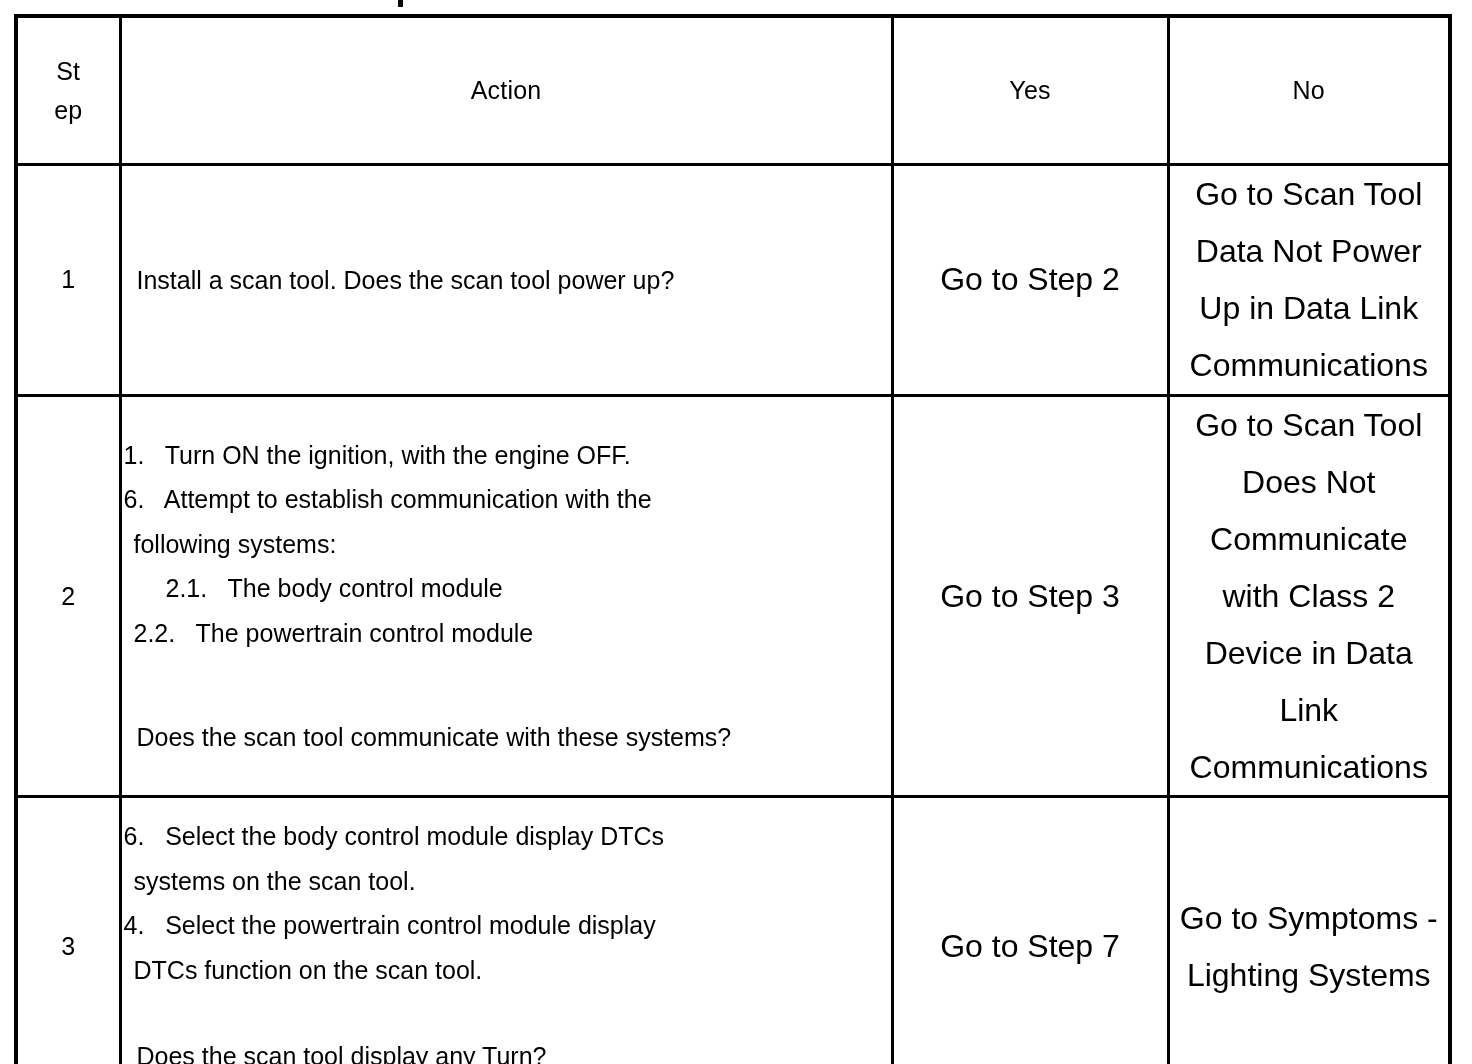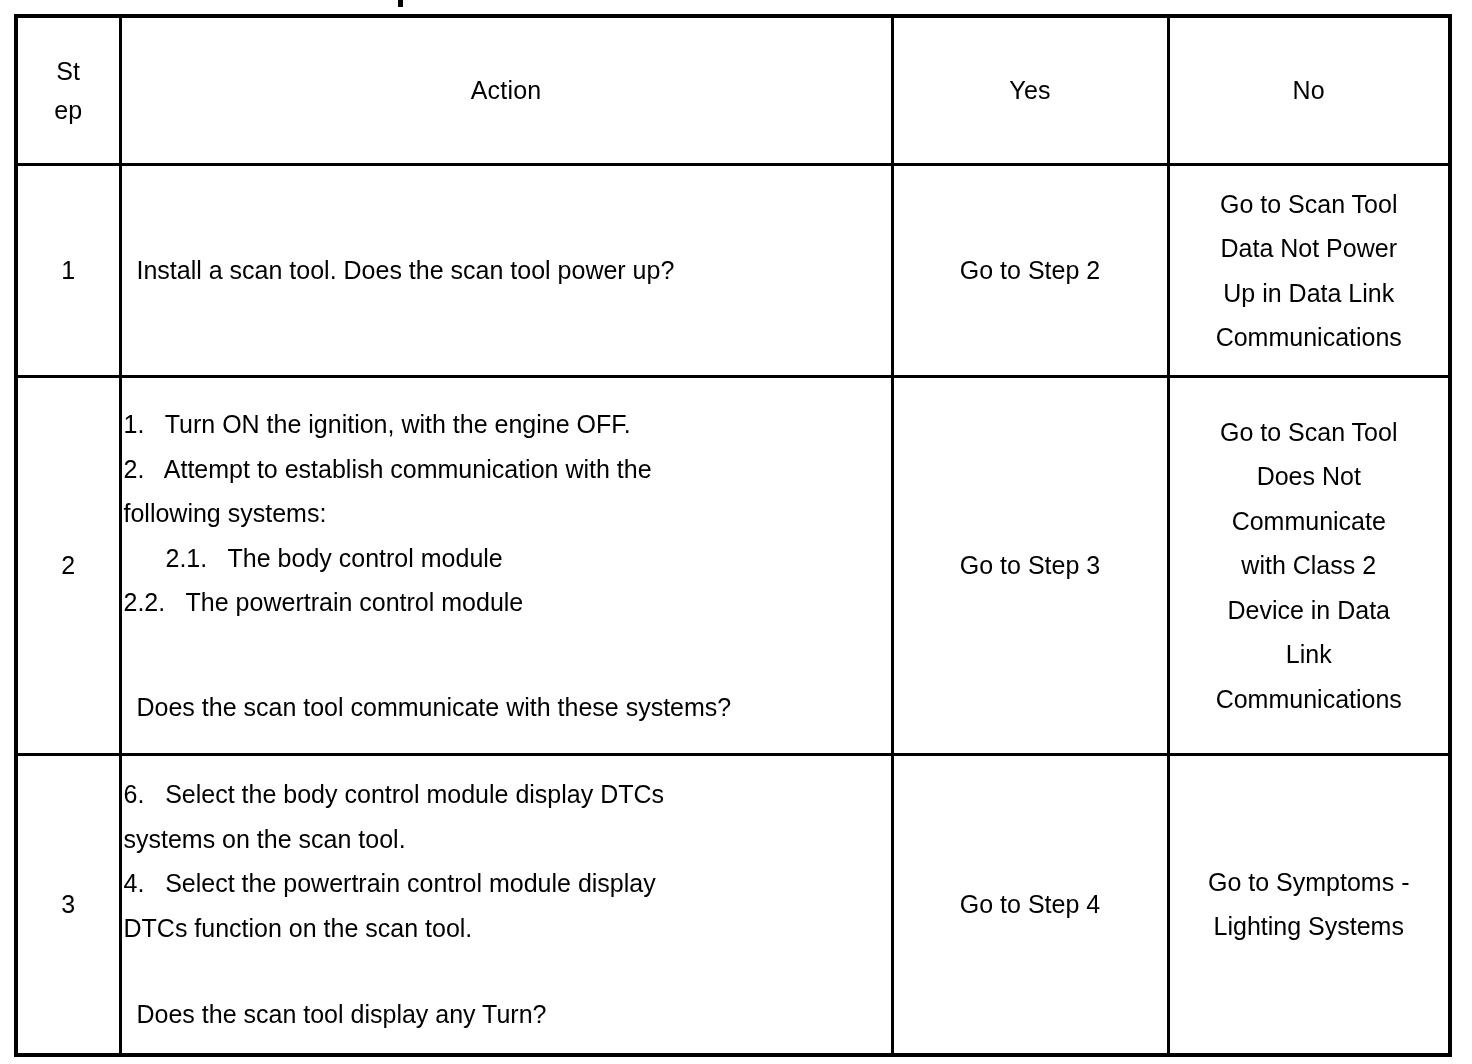--- a/index.html
+++ b/index.html
@@ -96,31 +96,31 @@
     position: relative;
     height: 100%;
   }
 
   .action-inner {
     display: block;
   }
 
   .a-line { display: block; white-space: pre; }
 
-  .a-ind-0  { padding-left: 2px; }
+  .a-ind-0  { padding-left: 12px; }
   .a-ind-li { padding-left: 2px; }
   .a-ind-sub{ padding-left: 44px; }
   .a-ind-q  { padding-left: 15px; }
 
   .a-gap-lg { display: block; height: 60px; }
   .a-gap-sm { display: block; height: 42px; }
 
   .yn-cell {
     text-align: center;
-    font-size: 25px;
+    font-size: 32px;
     line-height: 1.78;
     padding: 14px 10px;
   }
   .yn-bottom { vertical-align: bottom; padding-bottom: 18px; }
   .yn-top    { vertical-align: top;    padding-top: 14px; }
   .yn-middle { vertical-align: middle; }
   .yn-cell .ln { display: block; }
 </style>
 </head>
 <body>
@@ -168,21 +168,21 @@
             <span class="ln">Up in Data Link</span>
             <span class="ln">Communications</span>
           </td>
         </tr>
 
         <tr style="height:378px;">
           <td class="step-cell">2</td>
           <td class="action-cell">
             <span class="action-inner">
               <span class="a-line a-ind-li">1.   Turn ON the ignition, with the engine OFF.</span>
-              <span class="a-line a-ind-li">2.   Attempt to establish communication with the</span>
+              <span class="a-line a-ind-li">6.   Attempt to establish communication with the</span>
               <span class="a-line a-ind-0">following systems:</span>
               <span class="a-line a-ind-sub">2.1.   The body control module</span>
               <span class="a-line a-ind-0">2.2.   The powertrain control module</span>
               <span class="a-gap-lg"></span>
               <span class="a-line a-ind-q">Does the scan tool communicate with these systems?</span>
             </span>
           </td>
           <td class="yn-cell yn-bottom">
             <span class="ln">Go to Step 3</span>
           </td>
@@ -203,21 +203,21 @@
             <span class="action-inner">
               <span class="a-line a-ind-li">6.   Select the body control module display DTCs</span>
               <span class="a-line a-ind-0">systems on the scan tool.</span>
               <span class="a-line a-ind-li">4.   Select the powertrain control module display</span>
               <span class="a-line a-ind-0">DTCs function on the scan tool.</span>
               <span class="a-gap-sm"></span>
               <span class="a-line a-ind-q">Does the scan tool display any Turn?</span>
             </span>
           </td>
           <td class="yn-cell yn-bottom">
-            <span class="ln">Go to Step 4</span>
+            <span class="ln">Go to Step 7</span>
           </td>
           <td class="yn-cell yn-bottom">
             <span class="ln">Go to Symptoms -</span>
             <span class="ln">Lighting Systems</span>
           </td>
         </tr>
 
       </tbody>
     </table>
   </div>

